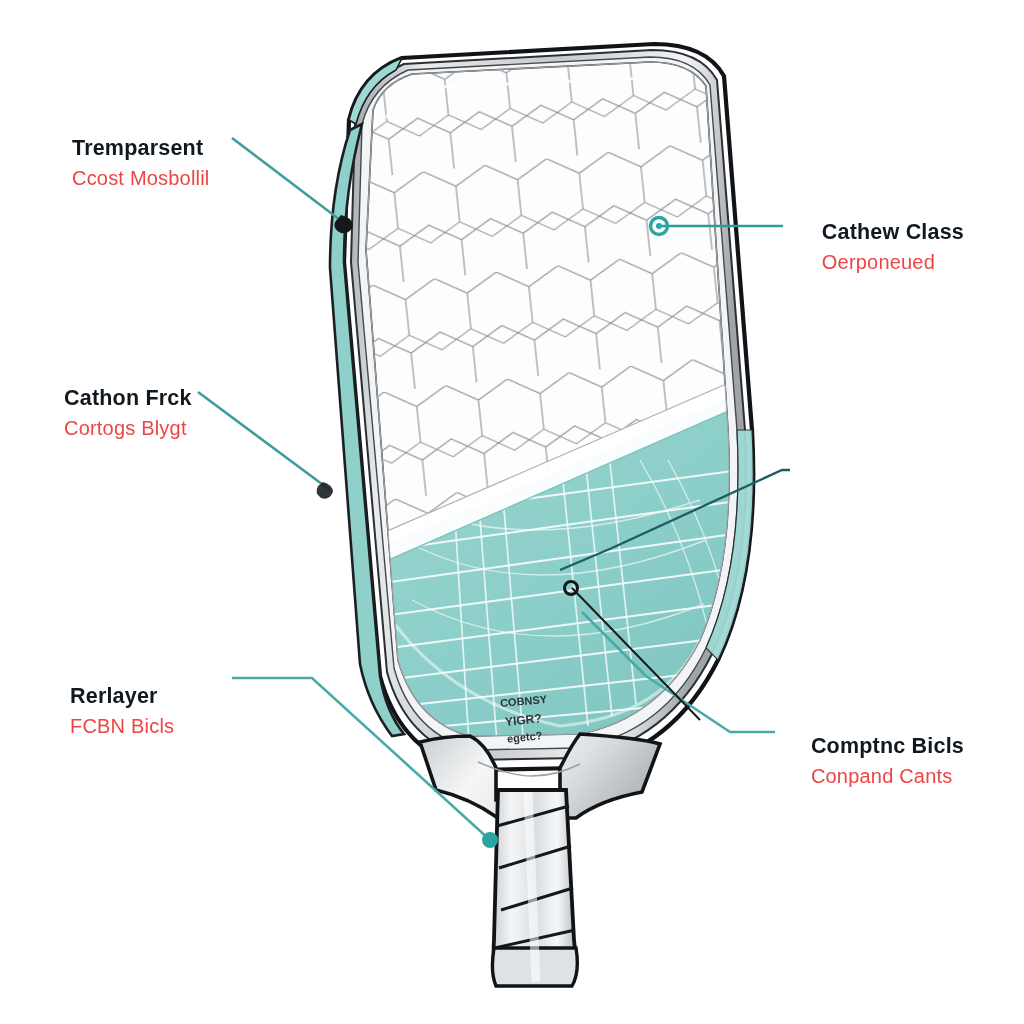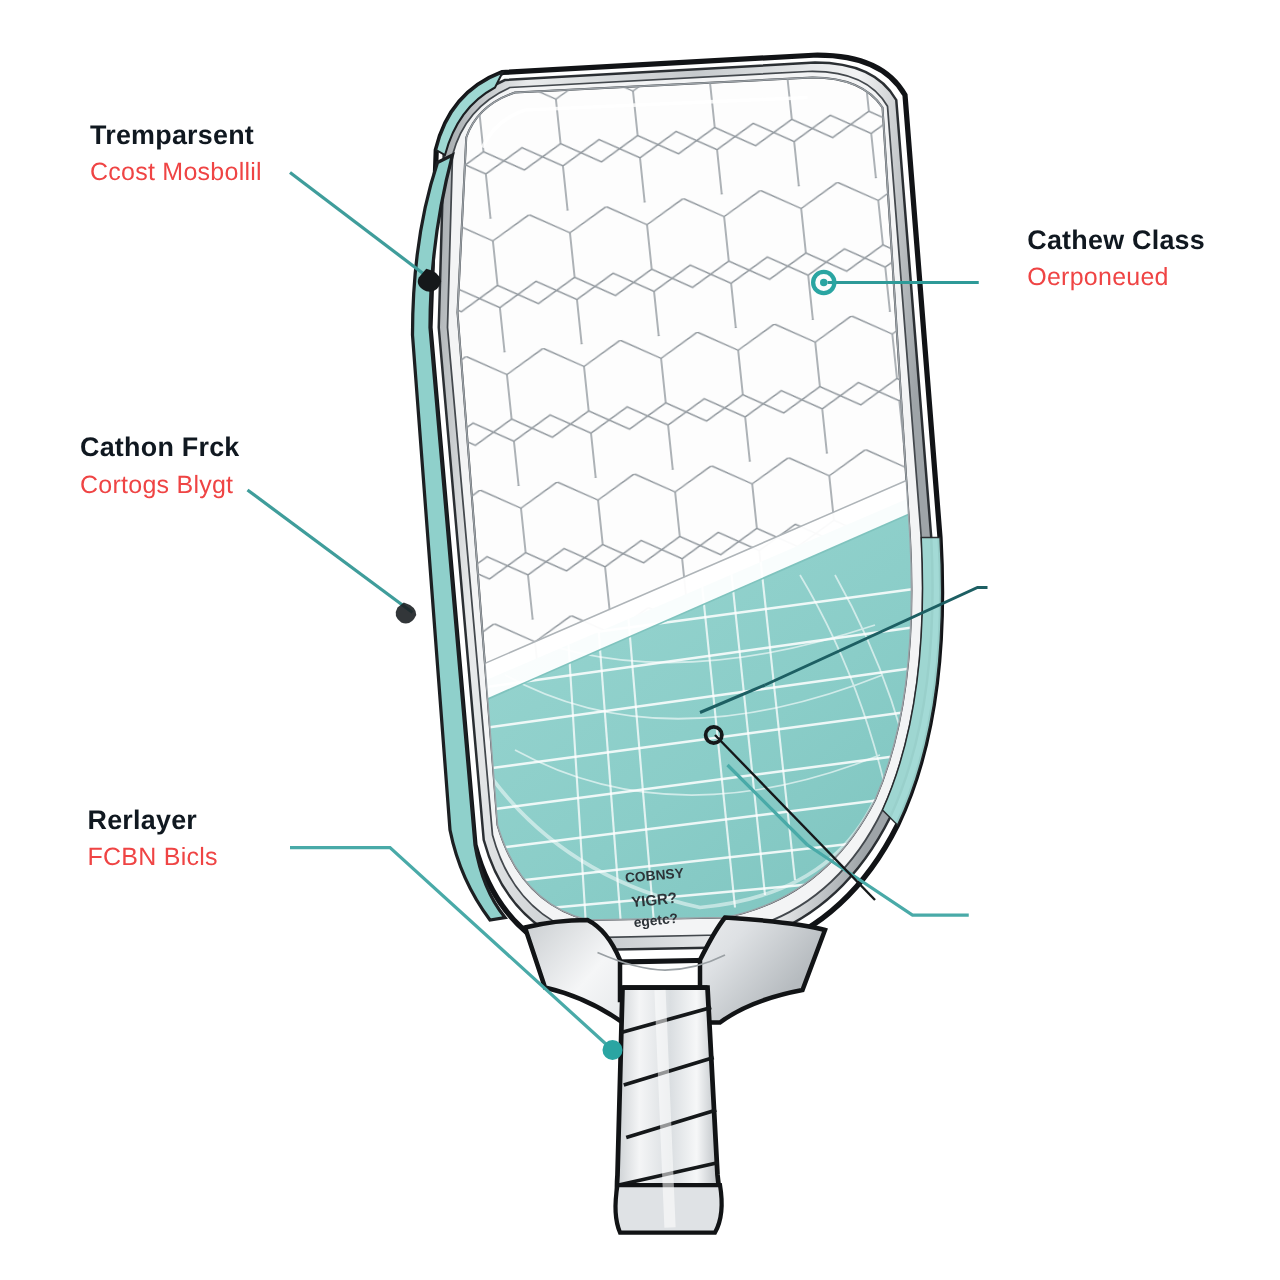--- a/index.html
+++ b/index.html
@@ -6,21 +6,21 @@
   body{
     width:1024px;height:1024px;
     background:#ffffff;
     font-family:"Liberation Sans", sans-serif;
     overflow:hidden;
     position:relative;
   }
   #stage{position:absolute;inset:0;width:1024px;height:1024px;}
   #art{position:absolute;left:0;top:0;width:1024px;height:1024px;}
 
-  .callout{position:absolute;}
+  .callout{position:absolute;margin-top:40px;}
   .callout .title{
     font-weight:700;
     font-size:21.5px;
     color:#101820;
     letter-spacing:.2px;
     white-space:nowrap;
     line-height:1.18;
   }
   .callout .sub{
     font-weight:400;
@@ -250,14 +250,18 @@
     <div class="title">Rerlayer</div>
     <div class="sub">FCBN Bicls</div>
   </div>
 
   <div class="callout right c4">
     <div class="title">Cathew Class</div>
     <div class="sub">Oerponeued</div>
   </div>
 
 
+  <div class="callout right c6">
+    <div class="title">Comptnc Bicls</div>
+    <div class="sub">Conpand Cants</div>
+  </div>
 
 </div>
 
 </body></html>

